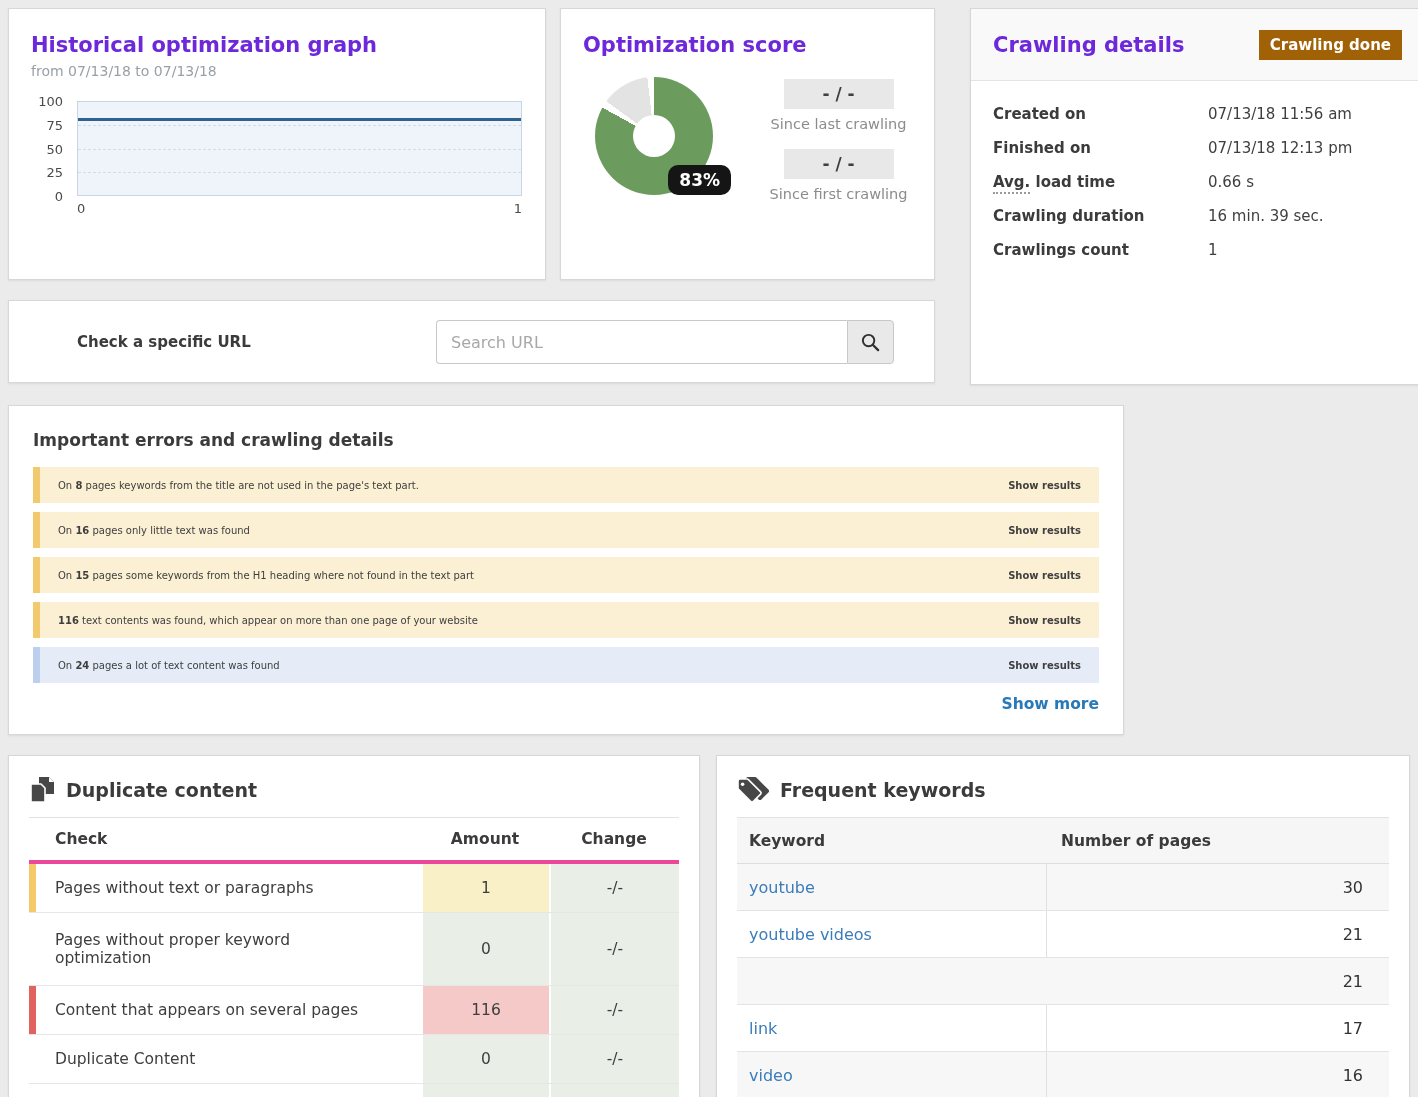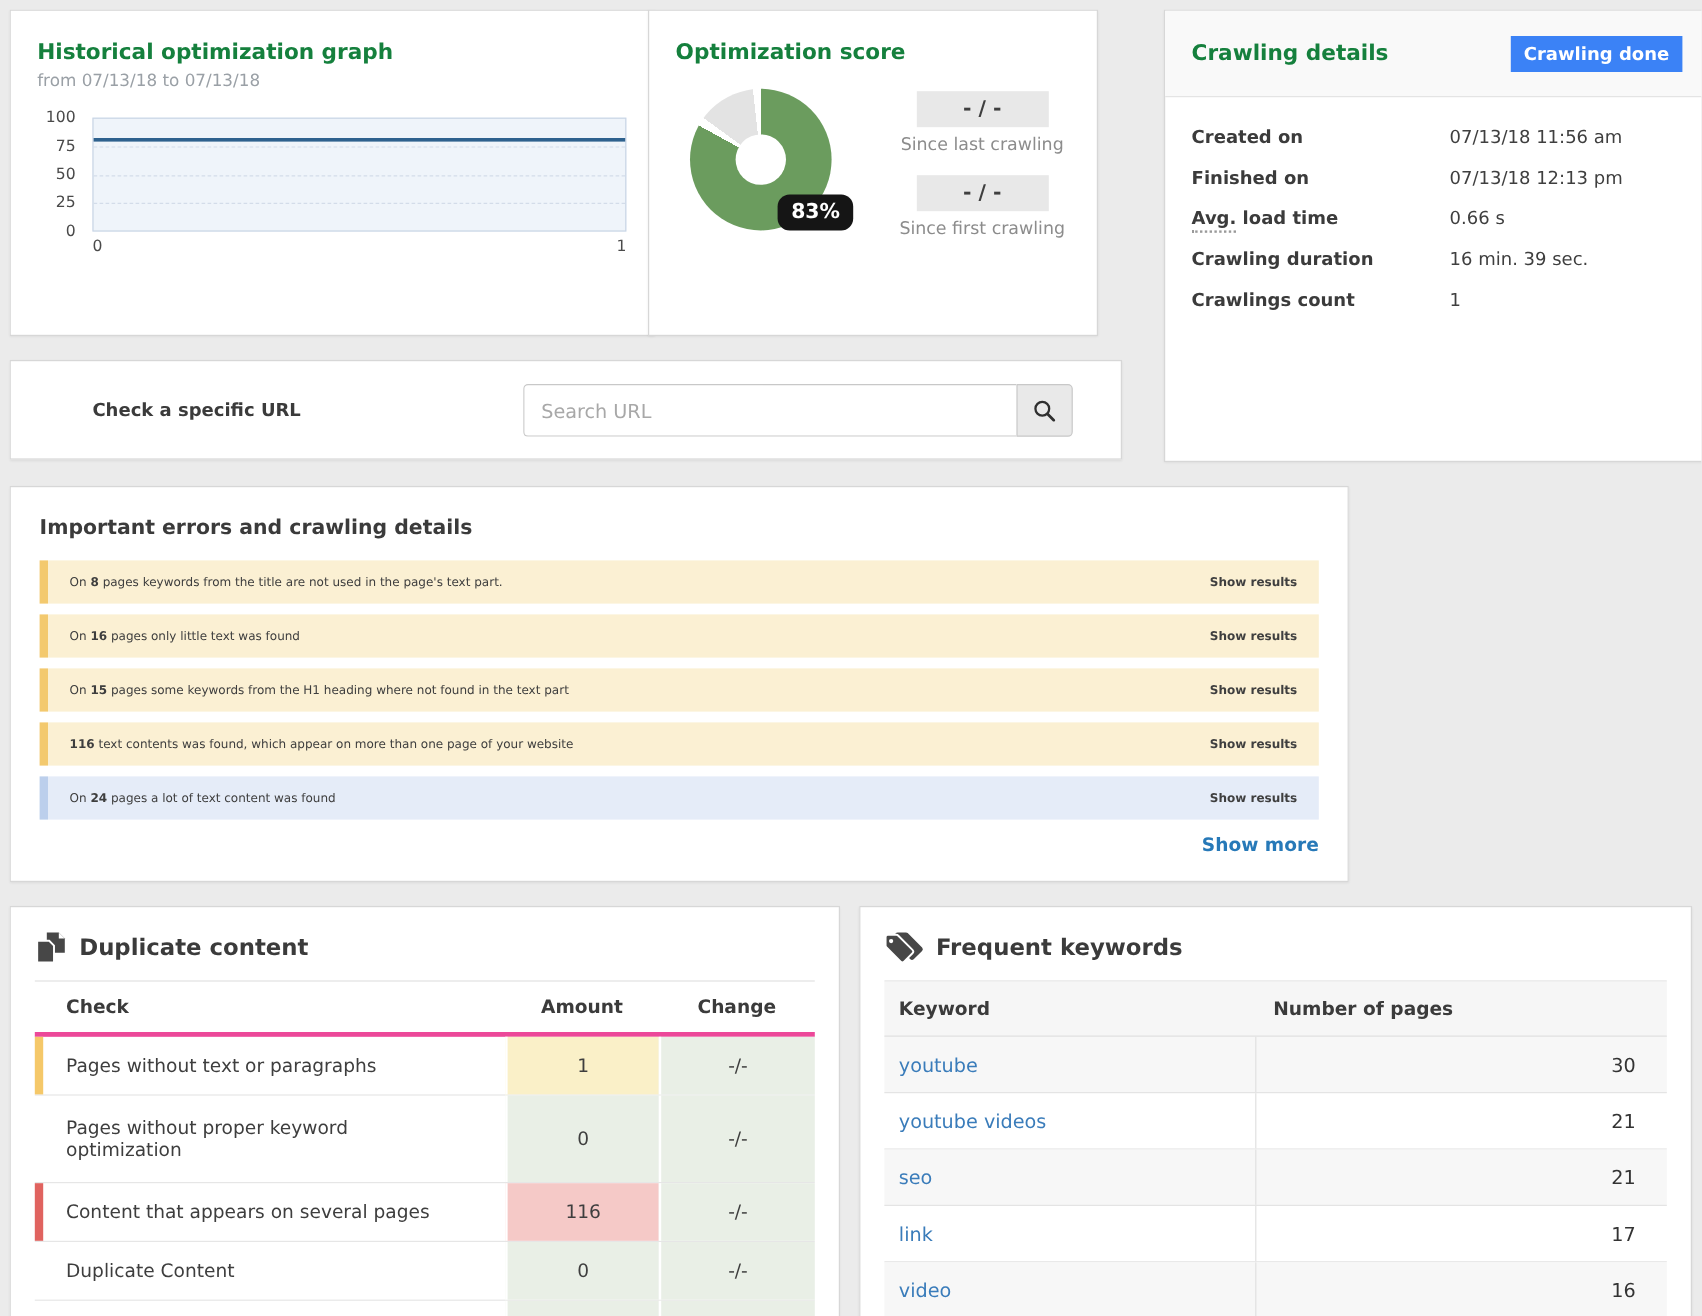--- a/index.html
+++ b/index.html
@@ -1,46 +1,46 @@
 <!DOCTYPE html>
 <html><head>
 <meta charset="utf-8">
 <style>
   * { margin:0; padding:0; box-sizing:border-box; }
   body { font-family:"DejaVu Sans","Liberation Sans",sans-serif; background:#ebebeb; }
   #screen { position:relative; width:1418px; height:1097px; background:#ebebeb; overflow:hidden; color:#3c3c3c; }
   .card { position:absolute; background:#fff; border:1px solid #d7d7d7; box-shadow:0 1px 2px rgba(0,0,0,.07); }
-  .card-title { font-size:18px; font-weight:700; color:#15803d; }
+  .card-title { font-size:21px; font-weight:700; color:#6d28d9; }
 
   
   #hist-card { left:8px; top:8px; width:538px; height:272px; padding:24px 22px; }
   .subtitle { font-size:14px; color:#9aa0a6; margin-top:6px; }
   .chart-wrap { position:relative; margin-top:22px; }
   .yaxis { position:absolute; left:0; top:0; width:40px; height:95px; }
   .yaxis span { position:absolute; right:8px; font-size:13px; color:#4a4a4a; transform:translateY(-50%); }
   .plot { position:absolute; left:46px; top:0; width:445px; height:95px; background:#eff4fa; border:1px solid #c9d5e5; }
   .gridline { position:absolute; left:0; right:0; border-top:1px dashed #d3dce9; }
   .hline { position:absolute; left:0; right:0; height:3px; background:#2e618e; box-shadow:0 4px 6px -2px rgba(46,97,142,.35); }
   .xaxis { position:absolute; left:46px; top:100px; width:445px; display:flex; justify-content:space-between; font-size:13px; color:#4a4a4a; }
 
   
-  #score-card { left:540px; top:8px; width:375px; height:272px; padding:24px 22px; }
+  #score-card { left:560px; top:8px; width:375px; height:272px; padding:24px 22px; }
   .score-body { display:flex; margin-top:20px; }
   .donut-wrap { position:relative; width:118px; height:118px; margin-left:12px; }
   .donut { width:118px; height:118px; border-radius:50%; }
   .donut::after { content:""; position:absolute; left:50%; top:50%; width:42px; height:42px; margin:-21px 0 0 -21px; background:#fff; border-radius:50%; }
   .score-badge { position:absolute; right:-18px; bottom:0; background:#151515; color:#fff; font-size:17px; font-weight:700; padding:5px 11px; border-radius:10px; z-index:2; }
   .score-stats { margin-left:52px; width:150px; text-align:center; padding-top:2px; }
   .stat-box { background:#e8e8e8; width:110px; margin:0 auto; padding:5px 0; font-size:17px; font-weight:700; color:#3f3f3f; }
   .stat-label { font-size:14.5px; color:#8c8c8c; margin:7px 0 17px; }
 
   
   #crawl-card { left:955px; top:8px; width:455px; height:377px;margin-left:15px; }
   .crawl-header { height:72px; padding:0 22px; background:#f9f9f9; border-bottom:1px solid #e4e4e4; display:flex; align-items:center; justify-content:space-between; }
-  .green-badge { background:#3b82f6; color:#fff; font-size:15px; font-weight:700; padding:6px 11px; border-radius:0; }
+  .green-badge { background:#a16207; color:#fff; font-size:15px; font-weight:700; padding:6px 11px; border-radius:0; }
   .crawl-body { padding:24px 22px; }
   .crawl-row { display:flex; margin-bottom:16px; font-size:15px; }
   .crawl-label { width:215px; font-weight:700; color:#3b3b3b; }
   .crawl-value { color:#3f3f3f; }
   .dotted { border-bottom:2px dotted #9a9a9a; padding-bottom:1px; }
 
   
   #url-card { left:8px; top:300px; width:927px; height:83px; }
   .url-label { position:absolute; left:22px; top:50%; transform:translateY(-50%); font-size:15px; font-weight:700; color:#3b3b3b;margin-left:46px; }
   .search-group { position:absolute; left:427px; top:19px; width:458px; height:44px; display:flex; }
@@ -296,23 +296,20 @@
           </div>
         <div class="kw-cell2">30</div>
       </div>
       <div class="kw-row">
         <div class="kw-cell1">
             <a class="kw-link">youtube videos</a>
           </div>
         <div class="kw-cell2">21</div>
       </div>
       <div class="kw-row">
-        <div class="kw-cell1">
-            <a class="kw-link">seo</a>
-          </div>
         <div class="kw-cell2">21</div>
       </div>
       <div class="kw-row">
         <div class="kw-cell1">
             <a class="kw-link">link</a>
           </div>
         <div class="kw-cell2">17</div>
       </div>
       <div class="kw-row">
         <div class="kw-cell1">

